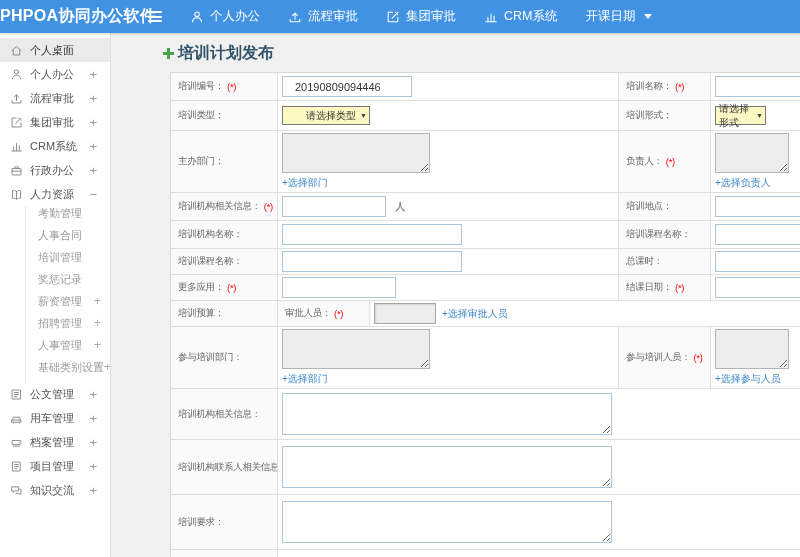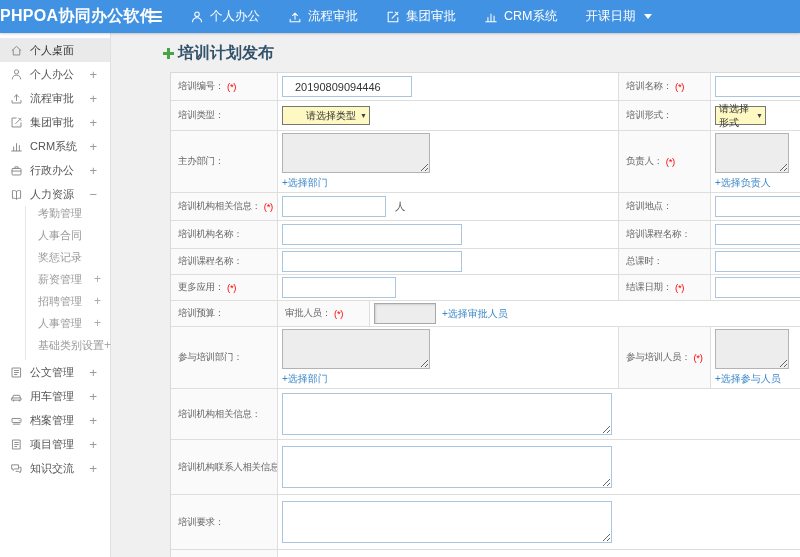--- a/index.html
+++ b/index.html
@@ -205,20 +205,23 @@
       <span class="sb-x">−</span>
     </div>
     <div class="subs">
       <div class="sub-item">
         <span class="sb-label">考勤管理</span>
       </div>
       <div class="sub-item">
         <span class="sb-label">人事合同</span>
       </div>
       <div class="sub-item">
+        <span class="sb-label">培训管理</span>
+      </div>
+      <div class="sub-item">
         <span class="sb-label">奖惩记录</span>
       </div>
       <div class="sub-item">
         <span class="sb-label">薪资管理</span>
         <span class="sb-x">+</span>
       </div>
       <div class="sub-item">
         <span class="sb-label">招聘管理</span>
         <span class="sb-x">+</span>
       </div>

